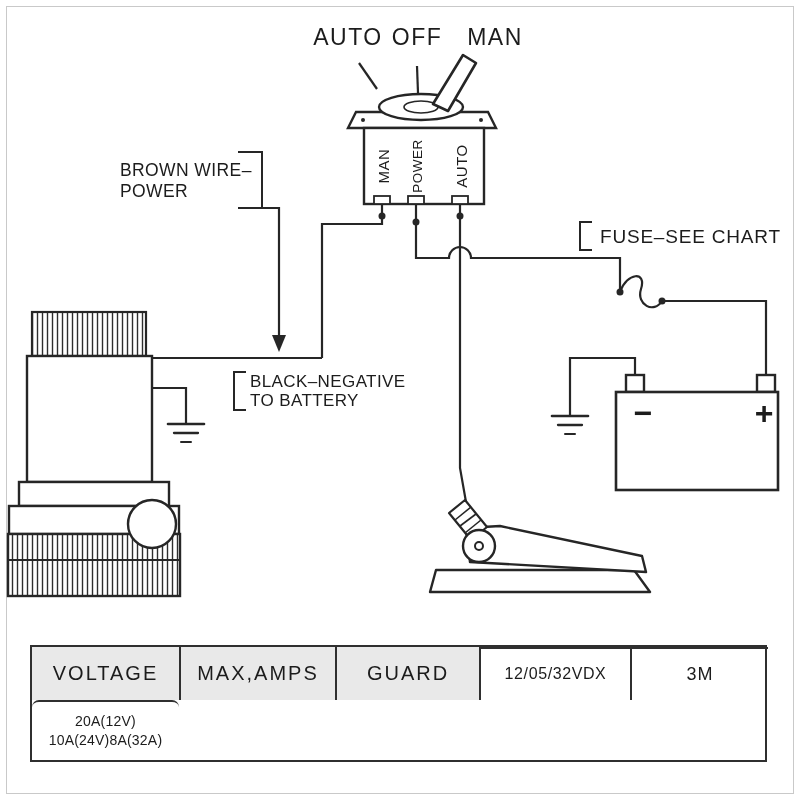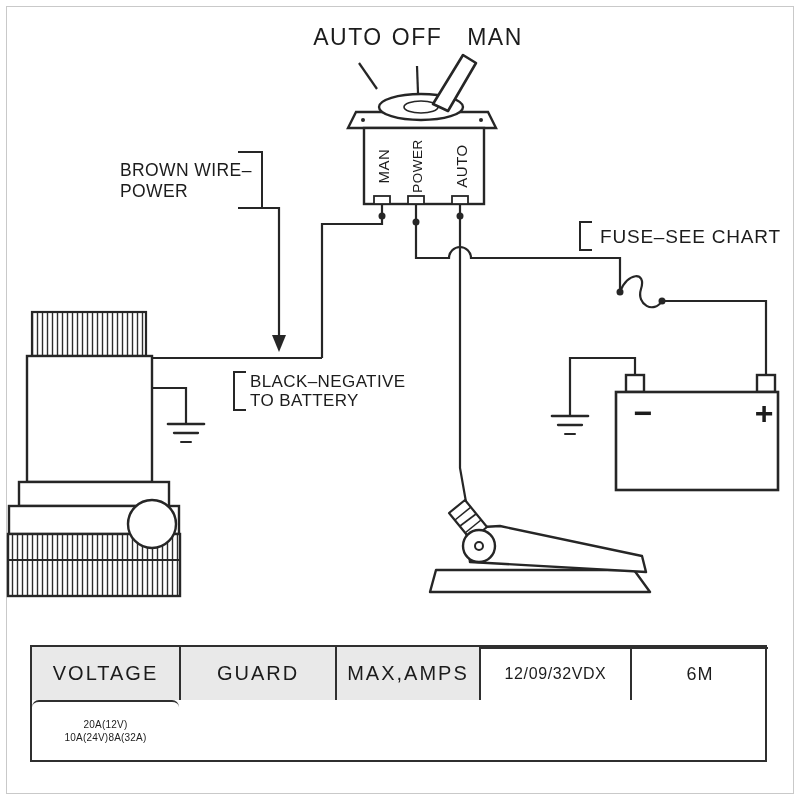--- a/index.html
+++ b/index.html
@@ -18,21 +18,21 @@
   .batt-sym{font-size:32px;font-weight:bold;}
   .spec-table{position:absolute;left:30px;top:645px;width:737px;display:grid;
     grid-template-columns:147px 156px 144px 151px 138px;grid-template-rows:53px 60px;
     border:2px solid #2f2f2f;background:#fff;}
   .spec-table>div{display:flex;align-items:center;justify-content:center;text-align:center;
     white-space:pre-line;border-left:2px solid #2f2f2f;line-height:1.18;}
   .spec-table>div:nth-child(5n+1){border-left:none;}
   .th{background:#e9e9e9;font-size:20px;letter-spacing:2px;}
   .td{border-top:2px solid #2f2f2f;font-size:16px;letter-spacing:.6px;}
   .td.big{font-size:18px;letter-spacing:1px;}
-  .td.small{font-size:10px;letter-spacing:.2px;line-height:1.35;border-radius:7px;}
+  .td.small{font-size:14px;letter-spacing:.2px;line-height:1.35;border-radius:7px;}
 </style>
 </head>
 <body>
 
 <div class="page-border"></div>
 
 <svg width="800" height="640" viewBox="0 0 800 640">
   <defs>
     <pattern id="vh" width="5" height="8" patternUnits="userSpaceOnUse">
       <rect width="5" height="8" fill="#ffffff"></rect>
@@ -138,19 +138,19 @@
     <line x1="455" y1="520" x2="471" y2="507" stroke-width="1.6"></line>
     <line x1="460" y1="526" x2="476" y2="514" stroke-width="1.6"></line>
     <line x1="465" y1="533" x2="481" y2="520" stroke-width="1.6"></line>
     <circle cx="479" cy="546" r="16" fill="#fff" stroke-width="2.4"></circle>
     <circle cx="479" cy="546" r="4" fill="#fff" stroke-width="2"></circle>
   </g>
 </svg>
 
 <div class="spec-table">
   <div class="th">VOLTAGE</div>
+  <div class="th">MAX,AMPS</div>
   <div class="th">GUARD</div>
-  <div class="th">MAX,AMPS</div>
-  <div class="td">12/09/32VDX</div>
-  <div class="td big">6M</div>
+  <div class="td">12/05/32VDX</div>
+  <div class="td big">3M</div>
   <div class="td small">20A(12V)
 10A(24V)8A(32A)</div>
 </div>
 
 </body></html>

